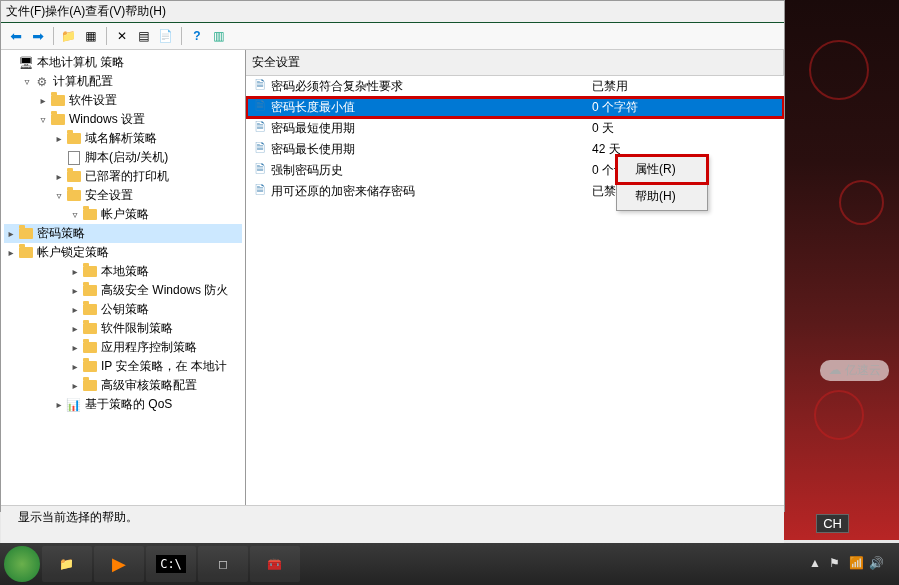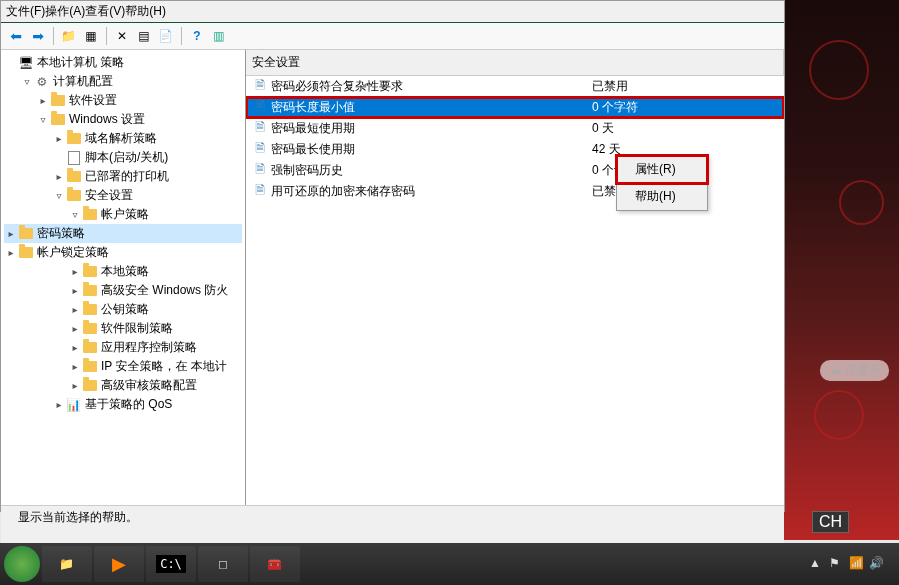--- a/index.html
+++ b/index.html
@@ -66,21 +66,21 @@
     .orange { color: #ff7f00; font-size: 18px; }
     .tray { margin-left: auto; display: flex; align-items: center; gap: 12px; color: #fff; font-size: 11px; padding-right: 10px; }
     .tray-icons { display: flex; gap: 4px; }
     .tray-icon { width: 16px; height: 16px; opacity: 0.85; color: #fff; }
 
     .folder-icon { width:14px; height:11px; background:#f5c451; border-radius:1px; display:inline-block; position:relative; }
     .folder-icon::before { content:''; position:absolute; top:-3px; left:0; width:6px; height:3px; background:#f5c451; border-radius:1px 1px 0 0; }
     .gear { font-size:12px; color:#666; }
     .doc-icon { width:12px; height:14px; background:#fff; border:1px solid #888; display:inline-block; }
 
-    .lang-badge { position: absolute; bottom: 52px; right: 50px; background: #333; color: #fff; padding: 1px 6px; font-size: 16px; border: 1px solid #666; }
+    .lang-badge { position: absolute; bottom: 52px; right: 50px; background: #333; color: #fff; padding: 1px 6px; font-size: 13px; border: 1px solid #666; }
   </style>
 </head>
 <body>
 
 <div class="wallpaper">
   <div class="swirl s1"></div>
   <div class="swirl s2"></div>
   <div class="swirl s3"></div>
 </div>
 

